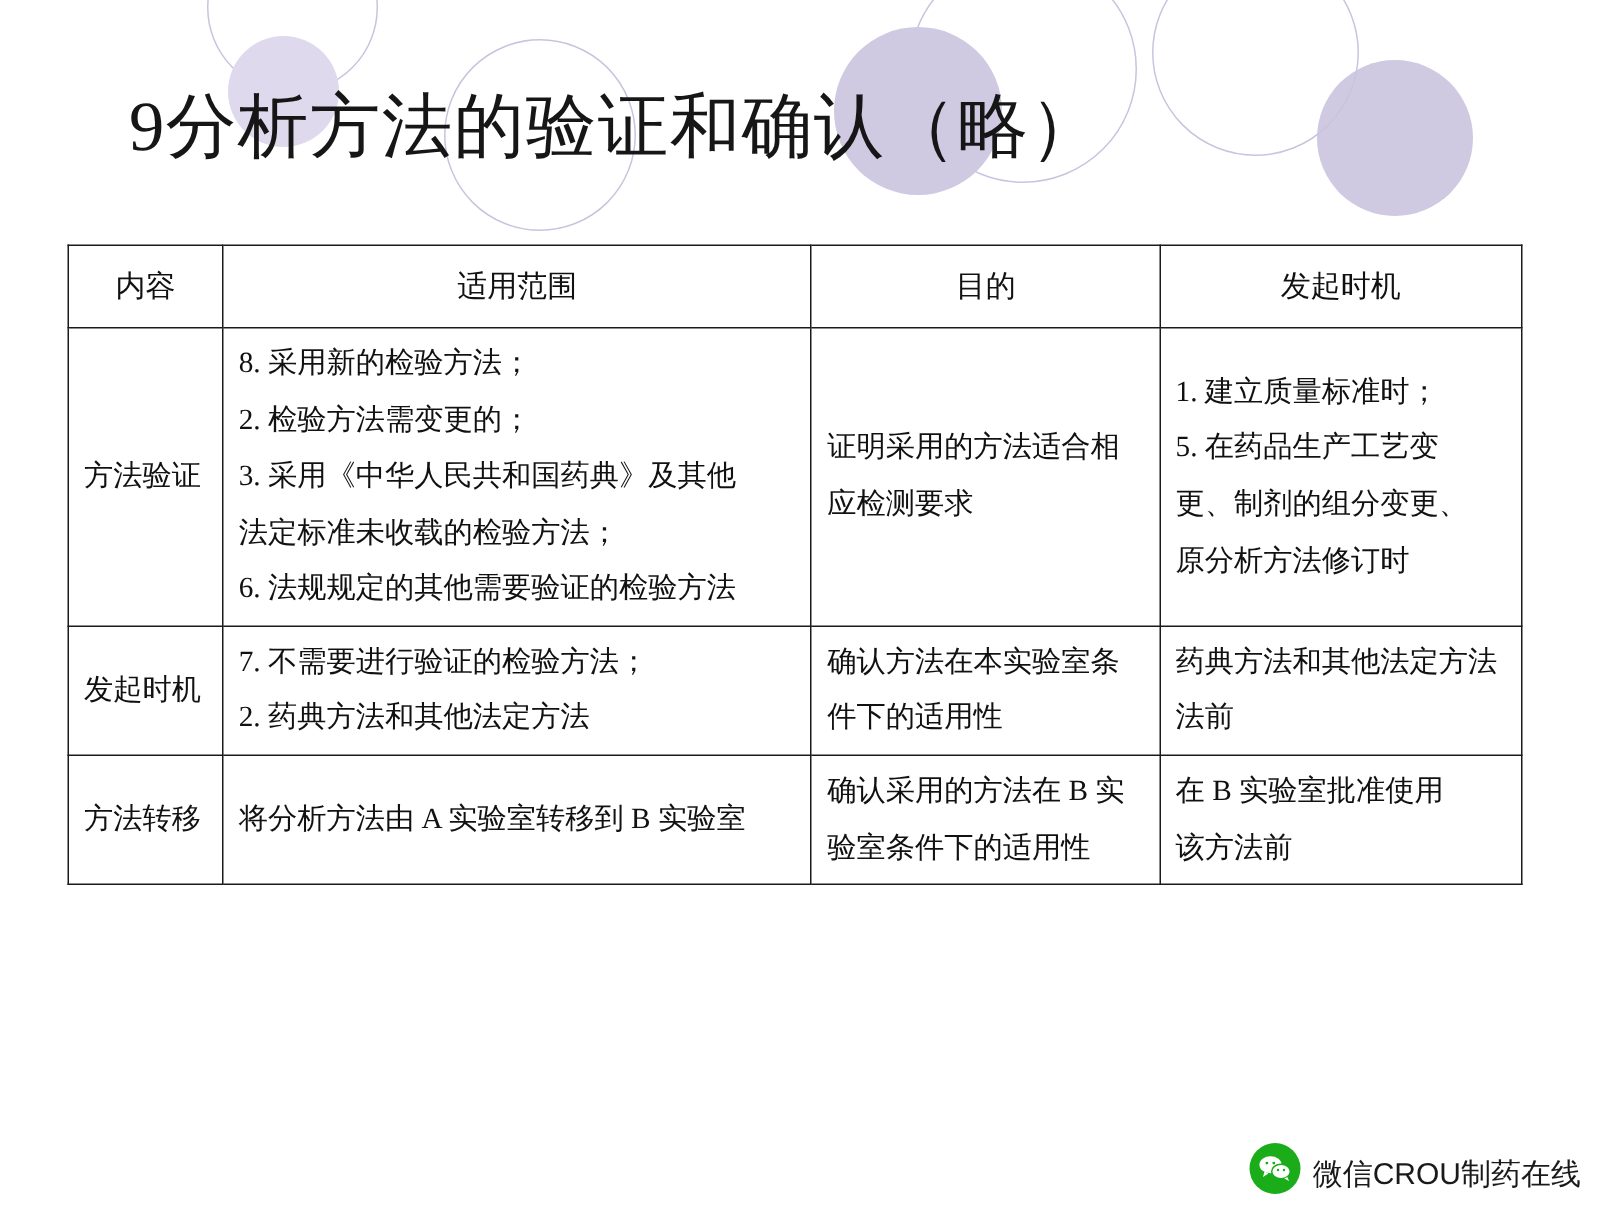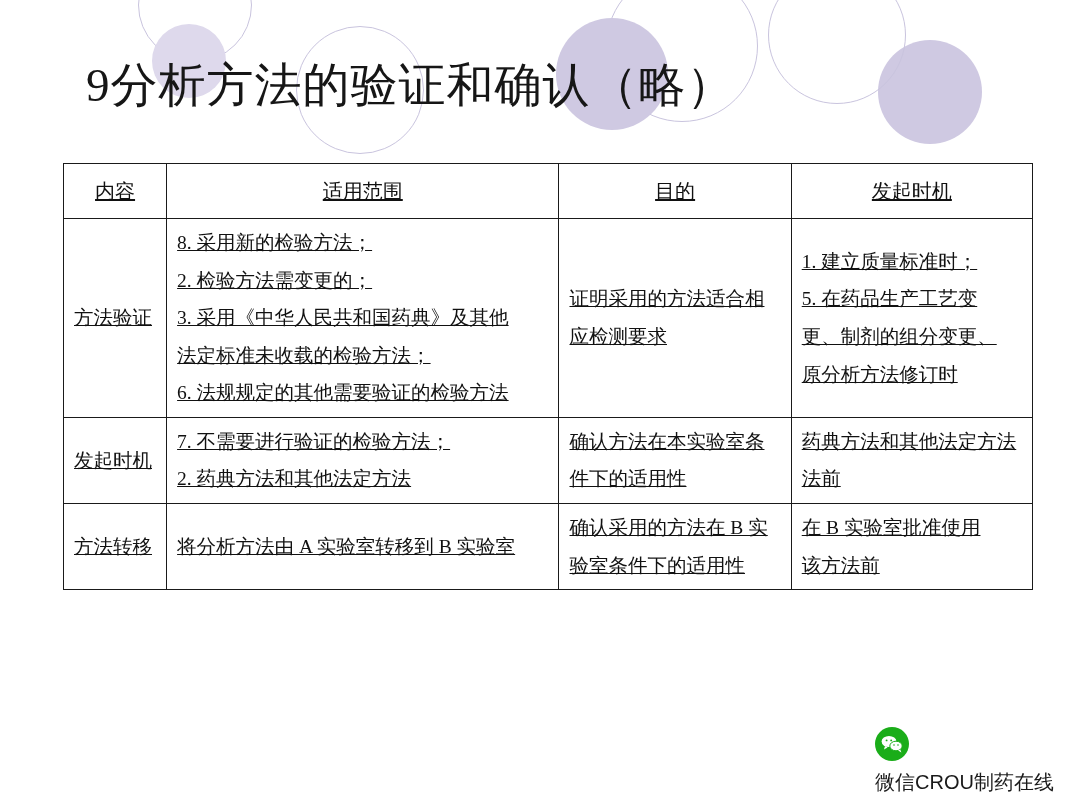--- a/index.html
+++ b/index.html
@@ -49,24 +49,23 @@
     letter-spacing: 1px;
     color: #161616;
     white-space: nowrap;
     font-family: "Liberation Serif", serif;
     margin-left: 30px;
   }
 
   
   .table-wrap {
     position: absolute;
-    left: 63px;
+    left: 45px;
     top: 163px;
     width: 924px;
-    text-decoration: underline;
   }
   table.main {
     border-collapse: collapse;
     width: 970px;
     table-layout: fixed;
     background: #fff;
   }
   table.main td, table.main th {
     border: 1.6px solid #1a1a1a;
     vertical-align: middle;
@@ -102,23 +101,22 @@
     text-indent: 0;
   }
   .lines p:last-child { margin-bottom: 0; }
 
   
   .footer-logo {
     position: absolute;
     right: 26px;
     bottom: 14px;
     display: flex;
-    align-items: flex-start;
+    align-items: flex-end;
     gap: 8px;
-    flex-direction: column;
   }
   .wechat-badge {
     width: 34px; height: 34px;
     border-radius: 50%;
     background: #1aad19;
     position: relative;
     flex: 0 0 auto;
   }
   .wechat-badge svg { position: absolute; left: 6px; top: 8px; }
   .footer-text {

